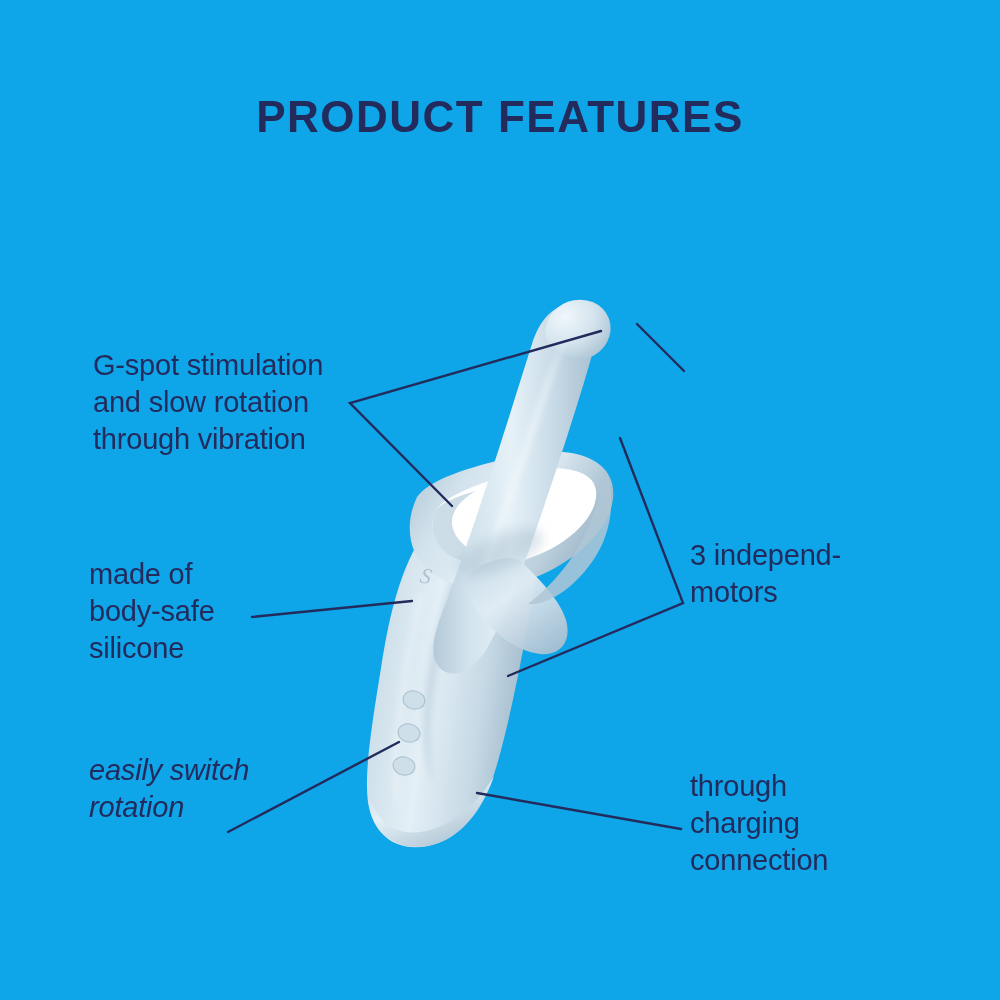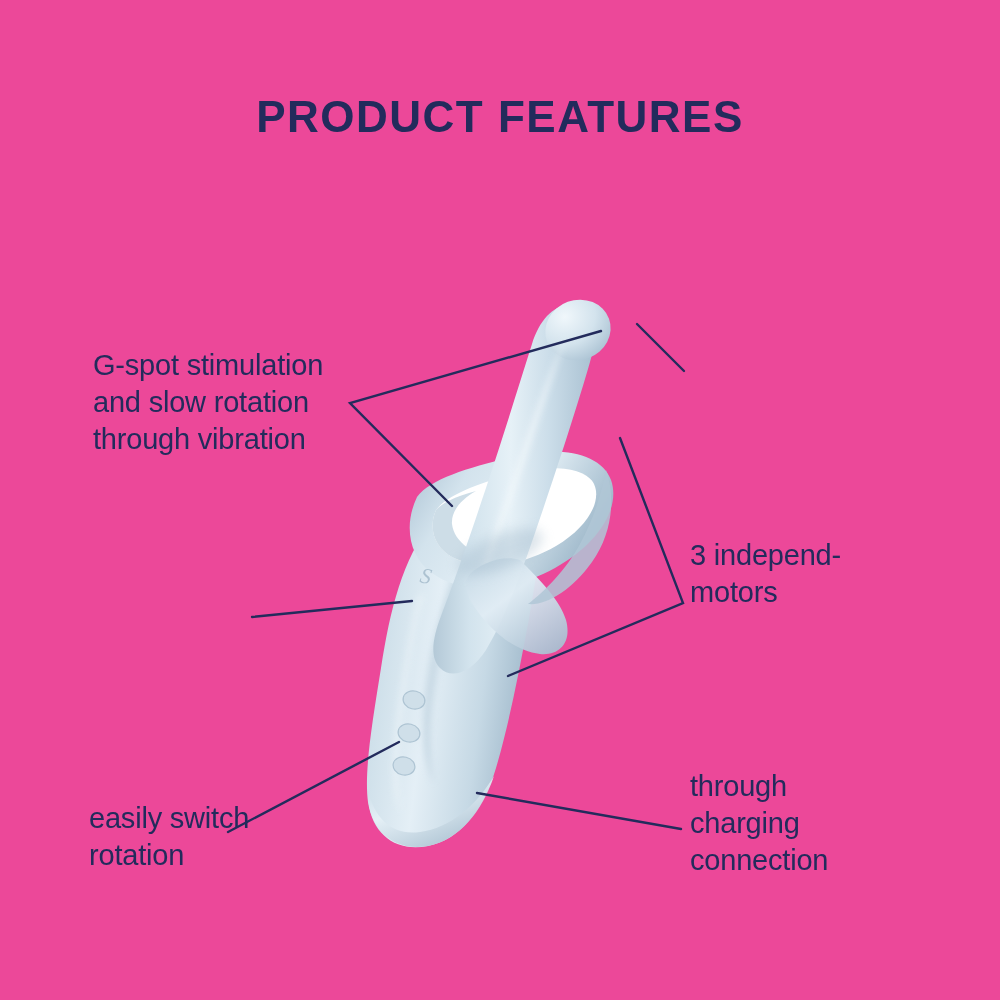--- a/index.html
+++ b/index.html
@@ -8,21 +8,21 @@
     padding: 0;
     background: #ffffff;
   }
   body {
     font-family: "Liberation Sans", sans-serif;
   }
   #page {
     position: relative;
     width: 1000px;
     height: 1000px;
-    background: #ec4899;
+    background: #0ea5e9;
     overflow: hidden;
   }
 
   
   #page-title {
     position: absolute;
     left: 0;
     top: 92px;
     width: 1000px;
     text-align: center;
@@ -41,21 +41,21 @@
     font-family: "Liberation Sans", sans-serif;
     font-size: 29px;
     line-height: 1.28;
     font-weight: normal;
     letter-spacing: -0.2px;
   }
   .callout .ln { display: block; white-space: nowrap; }
 
   #callout-gspot       { left: 93px;  top: 347px; }
   #callout-silicone    { left: 89px;  top: 556px; }
-  #callout-switch      { left: 89px;  top: 800px; }
+  #callout-switch      { left: 89px;  top: 752px; font-style: italic; }
   #callout-heat        { left: 690px; top: 303px; }
   #callout-motors      { left: 690px; top: 537px; }
   #callout-charging    { left: 690px; top: 768px; }
 
   
   #leaders, #product {
     position: absolute;
     left: 0;
     top: 0;
     width: 1000px;
@@ -235,20 +235,25 @@
 
     <path class="lead-line" d="M 477 793 L 681 829"></path>
   </svg>
 
   <div class="callout" id="callout-gspot">
     <span class="ln">G-spot stimulation</span>
     <span class="ln">and slow rotation</span>
     <span class="ln">through vibration</span>
   </div>
 
+  <div class="callout" id="callout-silicone">
+    <span class="ln">made of</span>
+    <span class="ln">body-safe</span>
+    <span class="ln">silicone</span>
+  </div>
 
   <div class="callout" id="callout-switch">
     <span class="ln">easily switch</span>
     <span class="ln">rotation</span>
   </div>
 
 
   <div class="callout" id="callout-motors">
     <span class="ln">3 independ-</span>
     <span class="ln">motors</span>

